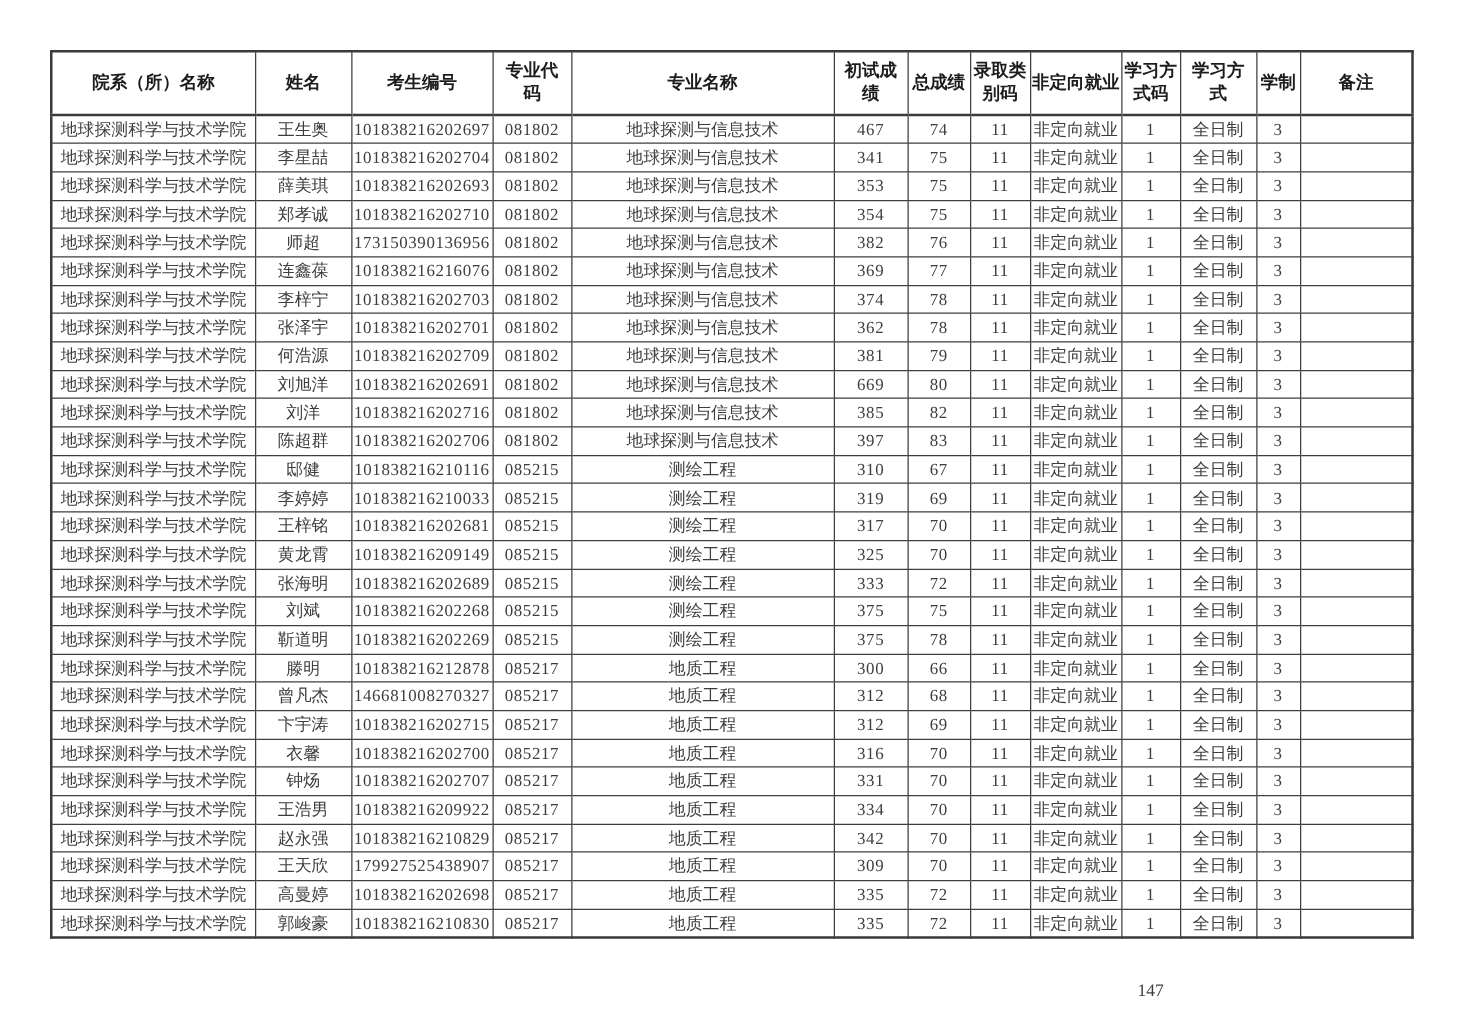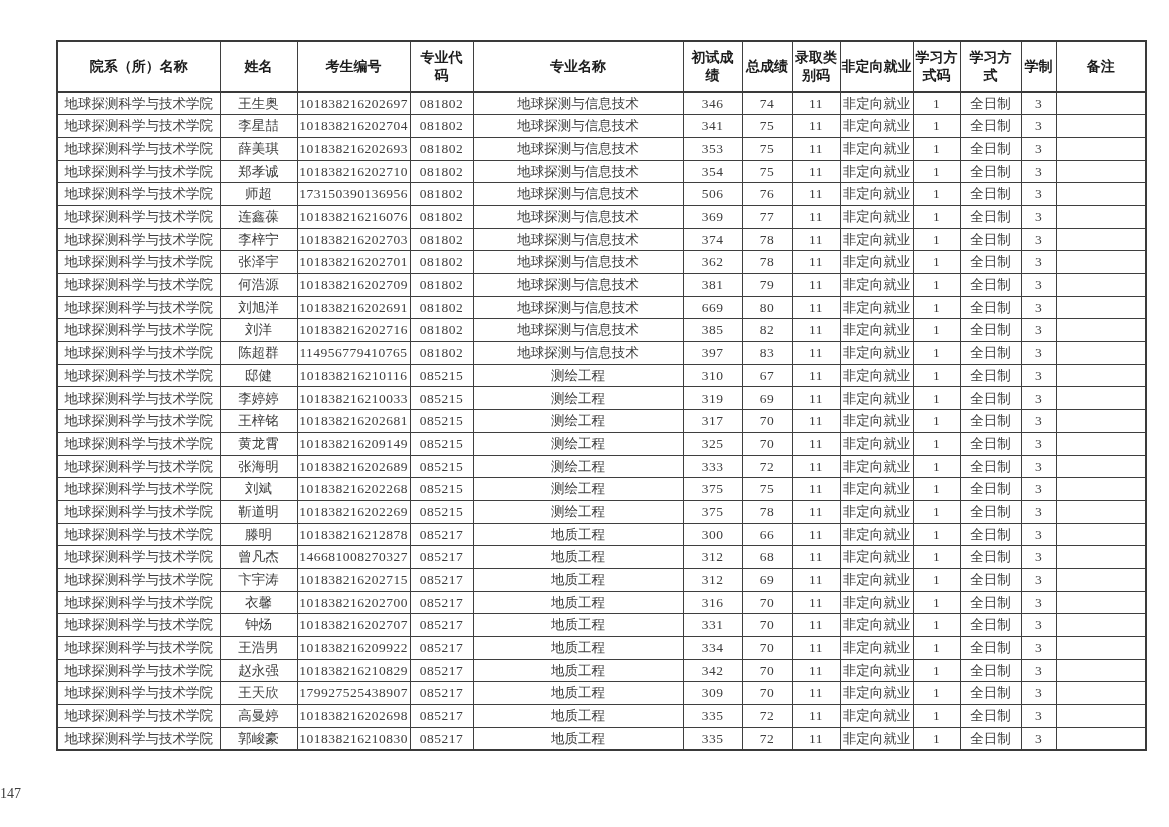--- a/index.html
+++ b/index.html
@@ -10,21 +10,21 @@
   }
   .page {
     position: relative;
     width: 1169px;
     height: 827px;
     background: #ffffff;
     overflow: hidden;
   }
   table.admission-table {
     position: absolute;
-    left: 56px;
+    left: 40px;
     top: 40px;
     width: 1089px;
     table-layout: fixed;
     border-collapse: collapse;
     border: 2px solid #3a3a3a;
   }
   table.admission-table th,
   table.admission-table td {
     border: 1px solid #3f3f3f;
     padding: 0 1px;
@@ -51,21 +51,21 @@
     line-height: 1;
   }
   td.num {
     letter-spacing: 0.5px;
   }
   .page-number {
     position: absolute;
     left: 0;
     top: 786px;
     width: 931px;
-    text-align: left;
+    text-align: right;
     font-size: 14px;
     color: #3d3d3d;
   }
 </style>
 </head>
 <body>
 
 <div class="page">
   <table class="admission-table">
     <colgroup>
@@ -105,21 +105,21 @@
           <th>备注</th>
         </tr>
     </thead>
     <tbody>
         <tr>
           <td>地球探测科学与技术学院</td>
           <td>王生奥</td>
           <td class="num">101838216202697</td>
           <td class="num">081802</td>
           <td>地球探测与信息技术</td>
-          <td class="num">346</td>
+          <td class="num">467</td>
           <td class="num">74</td>
           <td class="num">11</td>
           <td>非定向就业</td>
           <td class="num">1</td>
           <td>全日制</td>
           <td class="num">3</td>
           <td></td>
         </tr>
         <tr>
           <td>地球探测科学与技术学院</td>
@@ -165,21 +165,21 @@
           <td>全日制</td>
           <td class="num">3</td>
           <td></td>
         </tr>
         <tr>
           <td>地球探测科学与技术学院</td>
           <td>师超</td>
           <td class="num">173150390136956</td>
           <td class="num">081802</td>
           <td>地球探测与信息技术</td>
-          <td class="num">506</td>
+          <td class="num">382</td>
           <td class="num">76</td>
           <td class="num">11</td>
           <td>非定向就业</td>
           <td class="num">1</td>
           <td>全日制</td>
           <td class="num">3</td>
           <td></td>
         </tr>
         <tr>
           <td>地球探测科学与技术学院</td>
@@ -267,21 +267,21 @@
           <td class="num">11</td>
           <td>非定向就业</td>
           <td class="num">1</td>
           <td>全日制</td>
           <td class="num">3</td>
           <td></td>
         </tr>
         <tr>
           <td>地球探测科学与技术学院</td>
           <td>陈超群</td>
-          <td class="num">114956779410765</td>
+          <td class="num">101838216202706</td>
           <td class="num">081802</td>
           <td>地球探测与信息技术</td>
           <td class="num">397</td>
           <td class="num">83</td>
           <td class="num">11</td>
           <td>非定向就业</td>
           <td class="num">1</td>
           <td>全日制</td>
           <td class="num">3</td>
           <td></td>

